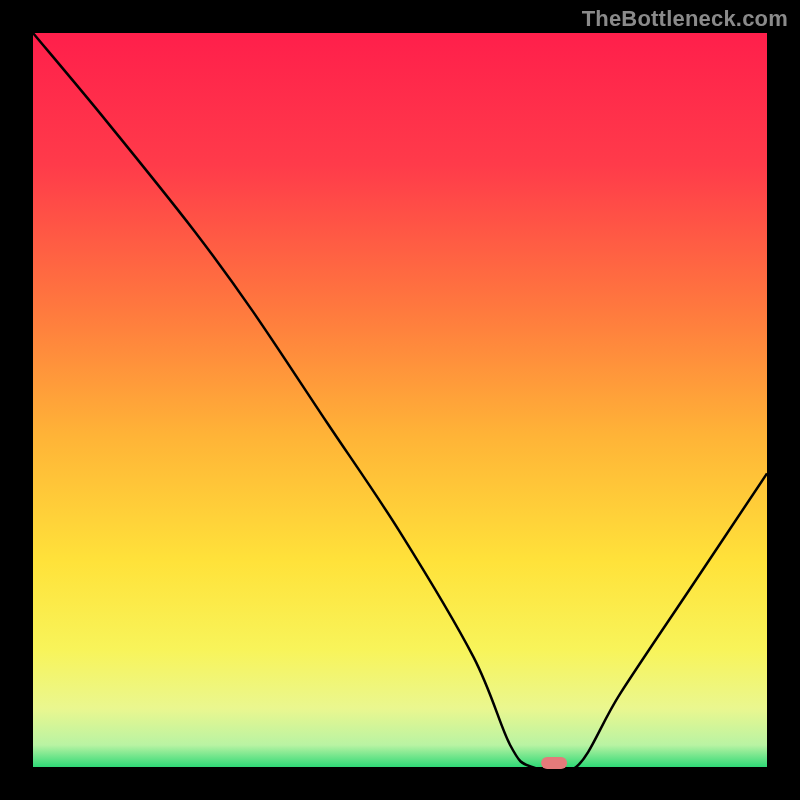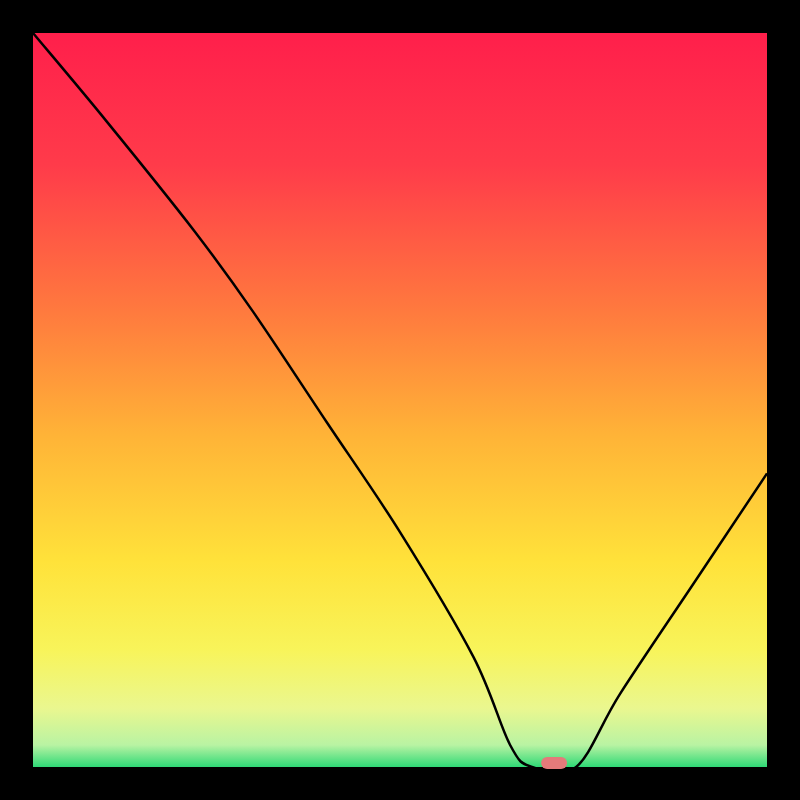--- a/index.html
+++ b/index.html
@@ -57,13 +57,14 @@
 
   <rect id="plot-bg" fill="url(#bg-grad)" x="33" y="33" width="734" height="734"></rect>
 
   <path id="curve" fill="none" stroke="#000" stroke-width="2.5" d="M 33.0 33.0 C 45.2 47.7, 79.5 88.0, 106.4 121.1 C 133.3 154.1, 170.0 199.4, 194.5 231.2 C 218.9 263.0, 231.2 280.1, 253.2 311.9 C 275.2 343.7, 302.1 385.3, 326.6 422.0 C 351.1 458.7, 375.5 493.0, 400.0 532.1 C 424.5 571.3, 455.0 621.4, 473.4 656.9 C 491.8 692.4, 500.3 726.6, 510.1 745.0 C 519.9 763.3, 521.1 763.3, 532.1 767.0 C 543.1 770.7, 561.5 779.2, 576.2 767.0 C 590.8 754.8, 600.6 724.2, 620.2 693.6 C 639.8 663.0, 669.1 620.2, 693.6 583.5 C 718.1 546.8, 754.8 491.8, 767.0 473.4"></path>
 
   <rect id="marker" rx="6" ry="6" x="541.1" y="757.0" width="26" height="12" fill="#e47a7a"></rect>
 
   <rect id="plot-border" fill="none" stroke="#000" stroke-width="0" x="33" y="33" width="734" height="734"></rect>
 </svg>
 
+<div class="watermark">TheBottleneck.com</div>
 </div>
 
 </body></html>

